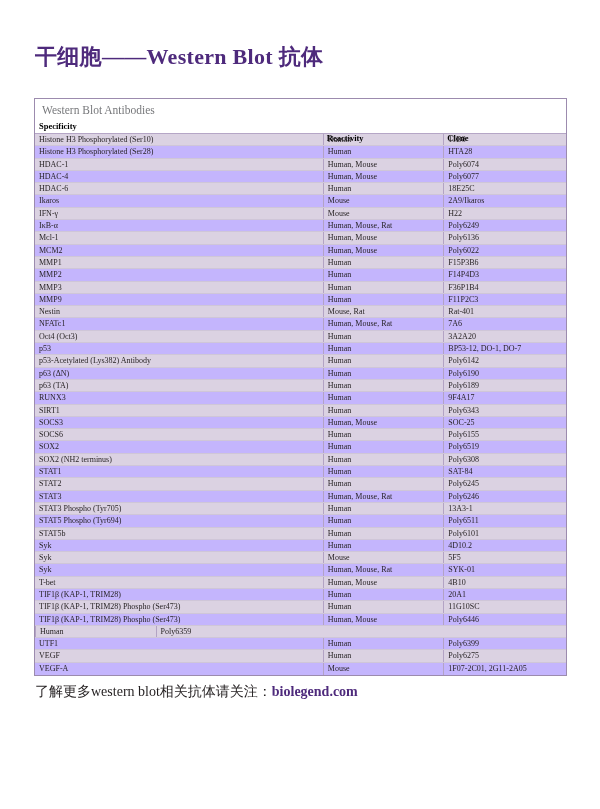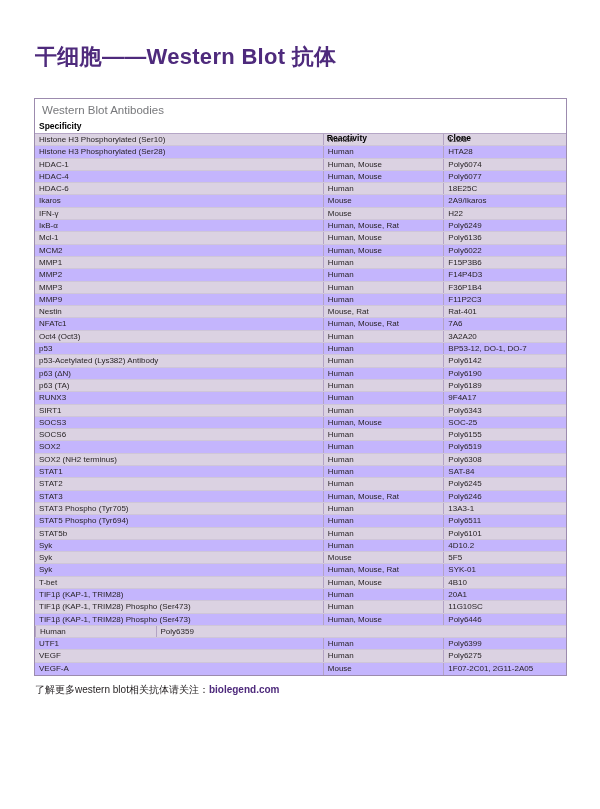--- a/index.html
+++ b/index.html
@@ -10,21 +10,21 @@
     --col-line:#b3a3c4;
     --table-title-gray:#77787b;
     --footer-top:#532c7c;
   }
   html,body{margin:0;padding:0;background:#fff;}
   .page{
     position:relative;
     width:600px;height:740px;
     background:#ffffff;
     overflow:hidden;
-    font-family:Liberation Sans, sans-serif;
+    font-family:Liberation Serif, serif;
     color:#231f20;
   }
   .title{
     position:absolute;left:35px;top:42px;margin:0;
     font-size:22px;font-weight:600;letter-spacing:.3px;
     color:var(--accent);
   }
   .table-box{
     position:absolute;left:34px;top:98px;width:533px;
     border:1px solid var(--table-border);
@@ -58,21 +58,21 @@
     box-sizing:border-box;
     padding-left:4px;
     overflow:hidden;white-space:nowrap;
   }
   .col-spec{width:54.2%;}
   .col-react{width:22.7%;border-left:1px solid var(--col-line);}
   .col-clone{width:23.1%;border-left:1px solid var(--col-line);}
   .thead .col-react,.thead .col-clone{border-left:none;margin-top:12px;}
   .footnote{
     position:absolute;left:35px;top:683px;margin:0;
-    font-size:10px;color:#231f20;
+    font-size:14px;color:#231f20;
   }
   .footnote .link{
     font-weight:bold;color:var(--accent);text-decoration:none;
   }
   .footer{
     position:absolute;left:0;top:762px;width:600px;height:47px;
     background:linear-gradient(180deg,var(--footer-top) 0%,#41205f 22%,#251238 55%,#0d0614 82%,#040404 100%);
     border-top:1px solid #6b3e95;
     box-sizing:border-box;
   }

